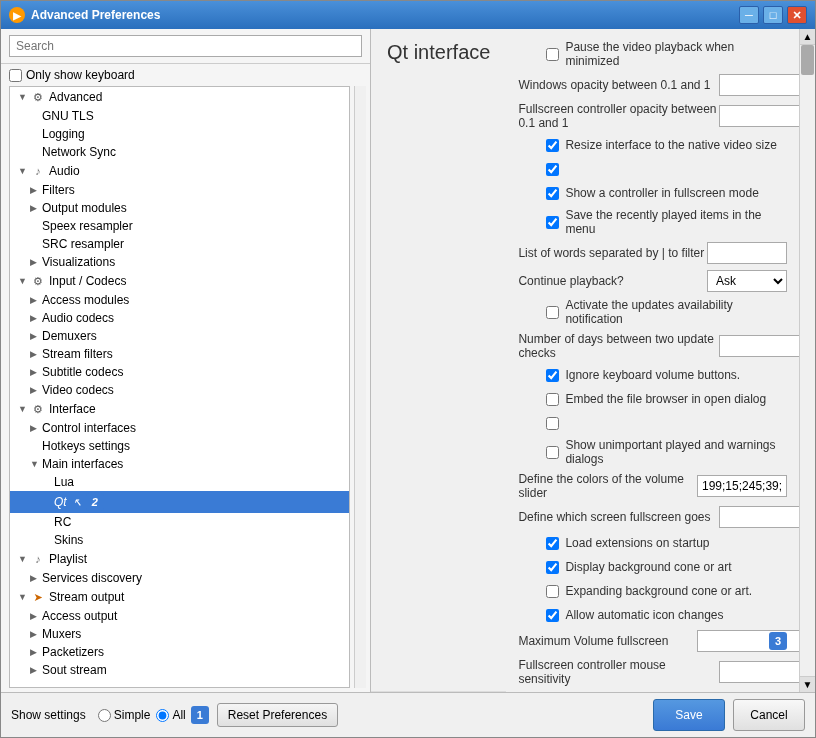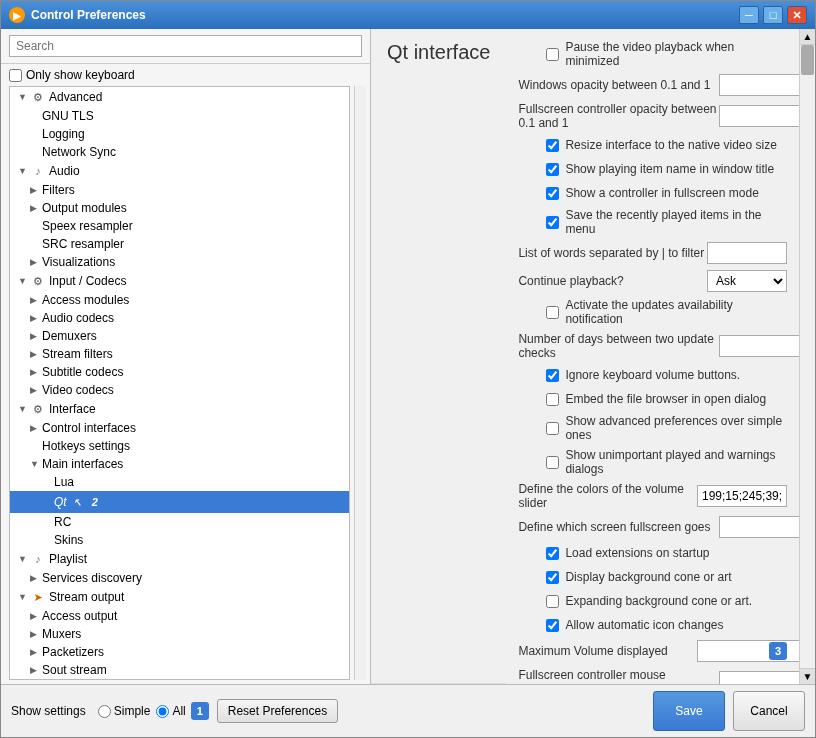--- a/index.html
+++ b/index.html
@@ -232,21 +232,21 @@
       cursor: pointer;
     }
 
     .right-buttons {
       margin-left: auto;
       display: flex;
       gap: 8px;
     }
 
     .action-btn {
-      height: 40px;
+      height: 32px;
       min-width: 72px;
       padding: 0 16px;
       background: linear-gradient(to bottom, #f8f8f8, #e0e0e0);
       border: 1px solid #999;
       border-radius: 3px;
       font-size: 12px;
       cursor: pointer;
     }
     .action-btn.save {
       background: linear-gradient(to bottom, #5598e0, #3a7ad5);
@@ -296,21 +296,21 @@
       border-left: 1px solid #ccc;
     }
   </style>
 </head>
 <body>
 
 <div class="window">
 
   <div class="titlebar">
     <span class="titlebar-icon">▶</span>
-    <span class="titlebar-title">Control Preferences</span>
+    <span class="titlebar-title">Advanced Preferences</span>
     <div class="titlebar-buttons">
       <div class="titlebar-btn">─</div>
       <div class="titlebar-btn">□</div>
       <div class="titlebar-btn close">✕</div>
     </div>
   </div>
 
   <div class="main-content">
 
     <div class="left-panel">
@@ -529,21 +529,20 @@
           <div class="setting-row">
             <label class="checkbox-label">
               <input type="checkbox" checked="" style="">
               <span>Resize interface to the native video size</span>
             </label>
           </div>
 
           <div class="setting-row">
             <label class="checkbox-label">
               <input type="checkbox" checked="" style="">
-              <span>Show playing item name in window title</span>
             </label>
           </div>
 
           <div class="setting-row">
             <label class="checkbox-label">
               <input type="checkbox" checked="" style="">
               <span>Show a controller in fullscreen mode</span>
             </label>
           </div>
 
@@ -593,21 +592,20 @@
           <div class="setting-row">
             <label class="checkbox-label">
               <input type="checkbox" style="">
               <span>Embed the file browser in open dialog</span>
             </label>
           </div>
 
           <div class="setting-row">
             <label class="checkbox-label">
               <input type="checkbox" style="">
-              <span>Show advanced preferences over simple ones</span>
             </label>
           </div>
 
           <div class="setting-row">
             <label class="checkbox-label">
               <input type="checkbox" style="">
               <span>Show unimportant played and warnings dialogs</span>
             </label>
           </div>
 
@@ -646,21 +644,21 @@
           </div>
 
           <div class="setting-row">
             <label class="checkbox-label">
               <input type="checkbox" checked="" style="">
               <span>Allow automatic icon changes</span>
             </label>
           </div>
 
           <div class="setting-row">
-            <label>Maximum Volume displayed</label>
+            <label>Maximum Volume fullscreen</label>
             <div style="display:flex; align-items:center; gap:4px;">
               <div class="spinbox">
                 <input type="text" value="200" style="">
 
               </div>
               <span class="annotation-badge">3</span>
             </div>
           </div>
 
           <div class="setting-row">

